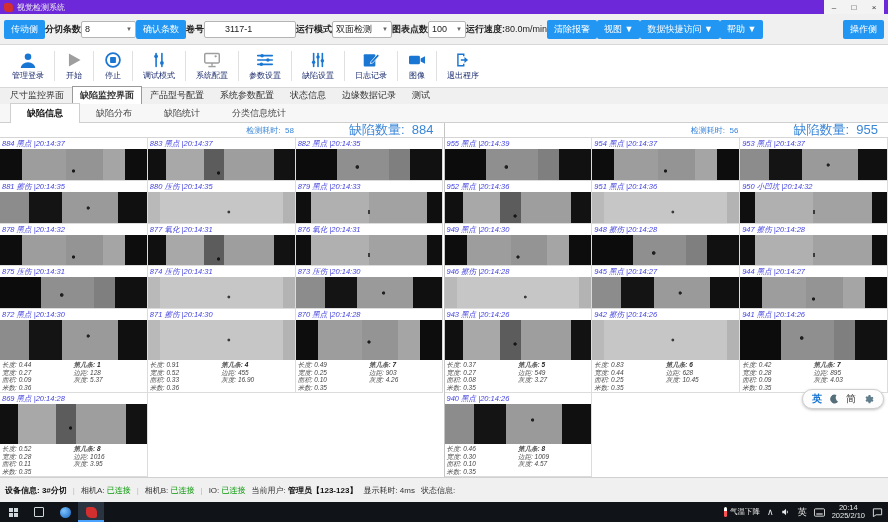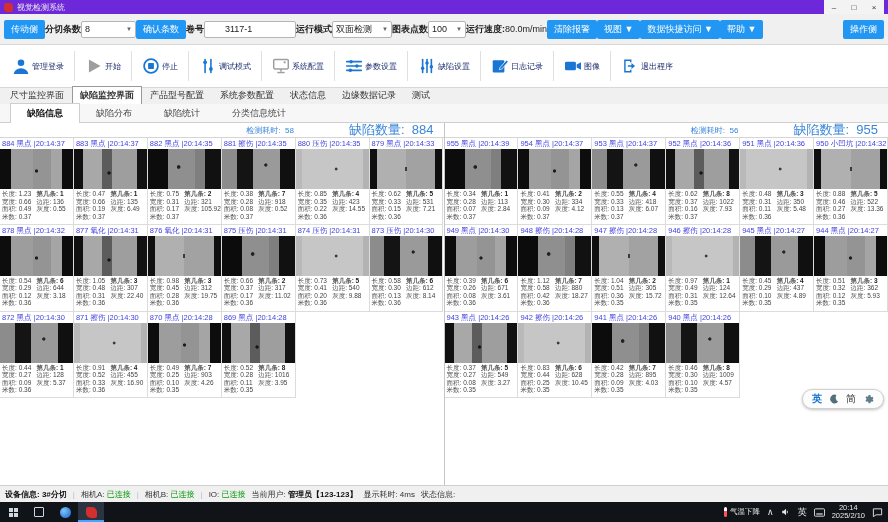--- a/index.html
+++ b/index.html
@@ -20,21 +20,21 @@
   .combo { background:#fff; border:1px solid #b5b5b5; border-radius:2px; height:17px; display:flex; align-items:center; font-size:9px; color:#222; padding:0 3px; }
   .combo .arr { margin-left:auto; color:#666; font-size:6px; padding-left:4px; }
   .combo.w-small { width:38px; }
   .combo.w-mid  { width:55px; }
   .input { background:#fff; border:1px solid #b5b5b5; border-radius:2px; height:17px; width:92px; font-size:9px; color:#222; padding:0 20px; }
   .speed-val { color:#222; }
   .spacer { flex:1; }
 
   
   .toolbar2 { height:43px; background:#fff; border-bottom:1px solid #d8d8d8; display:flex; align-items:stretch; padding:0 2px; flex:0 0 auto; }
-  .tool-btn { display:flex; flex-direction:row; align-items:center; justify-content:center; gap:2px; padding:2px 10px; cursor:pointer; }
+  .tool-btn { display:flex; flex-direction:column; align-items:center; justify-content:center; gap:2px; padding:2px 10px; cursor:pointer; }
   .tool-btn .tlabel { font-size:8px; color:#1a2b6d; white-space:nowrap; }
   .tool-sep { width:1px; background:#e0e0e0; margin:6px 0; }
   .tool-btn svg { display:block; }
 
   
   .tabs { height:16px; background:#f0f0f0; display:flex; align-items:flex-end; padding-left:2px; flex:0 0 auto; }
   .tab { font-size:9px; color:#333; padding:2px 7px; border:1px solid transparent; border-bottom:none; cursor:pointer; white-space:nowrap; }
   .tab.active { background:#fff; border-color:#9a9a9a; font-weight:bold; }
 
   
@@ -43,21 +43,21 @@
   .subtab.active { font-weight:bold; color:#111; background:#fff; border:1px solid #cfcfcf; border-bottom:1px solid #fff; }
 
   
   .content { flex:1; display:flex; background:#fff; min-height:0; }
   .panel { flex:1; display:flex; flex-direction:column; border-right:1px solid #c5c5c5; min-width:0; }
   .panel:last-child { border-right:none; }
   .panel-head { height:15px; display:flex; align-items:center; border-bottom:1px solid #d5d5d5; padding:0 6px; flex:0 0 auto; }
   .panel-title { color:#3a86d8; font-size:9px; font-weight:bold; flex:1;margin-top:48px; }
   .panel-time { color:#3a86d8; font-size:8px; margin-right:55px; }
   .panel-count { color:#3a86d8; font-size:13px; margin-right:4px; }
-  .grid { flex:1; display:grid; grid-template-columns:repeat(6,1fr); grid-template-rows:repeat(4,1fr); min-height:0; }
+  .grid { flex:1; display:grid; grid-template-columns:repeat(3,1fr); grid-template-rows:repeat(4,1fr); min-height:0;font-style:italic; }
   .cell { border-right:1px solid #dcdcdc; border-bottom:1px solid #dcdcdc; display:flex; flex-direction:column; overflow:hidden; cursor:pointer; }
   .cell-head { font-size:7.5px; color:#4343e0; padding:1px 2px 0 2px; white-space:nowrap; overflow:hidden; flex:0 0 11px; }
   .thumb { height:40px; flex:0 0 40px; }
   .meta { flex:1; display:flex; font-size:6.5px; color:#444; line-height:7.5px; padding:1px 2px; }
   .mcol { flex:1; min-width:0; white-space:nowrap; }
   .mcol b { color:#222; }
   .meta .mlabel { color:#555; }
 
   
   .t0 { background:radial-gradient(circle at 50% 55%, #1c1c1c 0 1.2px, transparent 2px), linear-gradient(90deg,#0d0d0d 0 15%,#9d9d9d 15% 45%,#949494 45% 70%,#a5a5a5 70% 85%,#0d0d0d 85% 100%); }
@@ -67,21 +67,21 @@
   .t4 { background:radial-gradient(circle at 60% 40%, #222 0 1.2px, transparent 2px), linear-gradient(90deg,#8c8c8c 0 20%,#141414 20% 42%,#9a9a9a 42% 80%,#101010 80% 100%); }
   .t5 { background:linear-gradient(0deg, transparent 0 45%, rgba(40,40,40,.85) 45% 55%, transparent 55%) 50% 50%/2px 100% no-repeat, linear-gradient(90deg,#0f0f0f 0 10%,#b0b0b0 10% 50%,#a2a2a2 50% 90%,#0f0f0f 90% 100%); }
 
   
   .float-lang { position:absolute; right:4px; top:389px; height:20px; background:#fdfdfd; border:1px solid #d0d0d0; border-radius:10px; box-shadow:0 1px 3px rgba(0,0,0,.25); display:flex; align-items:center; gap:7px; padding:0 9px; z-index:5; }
   .float-lang .lang-en { color:#1976d2; font-size:10px; font-weight:bold; cursor:pointer; }
   .float-lang .lang-cn { color:#333; font-size:10px; cursor:pointer; }
   .float-lang svg { cursor:pointer; display:block; }
 
   
-  .statusbar { height:17px; background:#f0f0f0; border-top:1px solid #d0d0d0; display:flex; align-items:center; gap:6px; font-size:8px; color:#333; padding:4px 5px; flex:0 0 auto; white-space:nowrap; }
+  .statusbar { height:17px; background:#f0f0f0; border-top:1px solid #d0d0d0; display:flex; align-items:center; gap:6px; font-size:8px; color:#333; padding:12px 5px; flex:0 0 auto; white-space:nowrap; }
   .statusbar .bold { font-weight:bold; color:#111; }
   .statusbar .green { color:#089a08; }
   .statusbar .sep { color:#bbb; }
 
   
   .taskbar { height:20px; background:#101418; display:flex; align-items:center; flex:0 0 auto; color:#e8e8e8; }
   .tb-icon { width:26px; height:20px; display:flex; align-items:center; justify-content:center; cursor:pointer; }
   .tb-icon.active-app { background:#2a3340; box-shadow:inset 0 -2px 0 #4aa3ff; }
   .win-logo { display:grid; grid-template-columns:4px 4px; grid-template-rows:4px 4px; gap:1px; }
   .win-logo i { background:#cfd8dc; }

